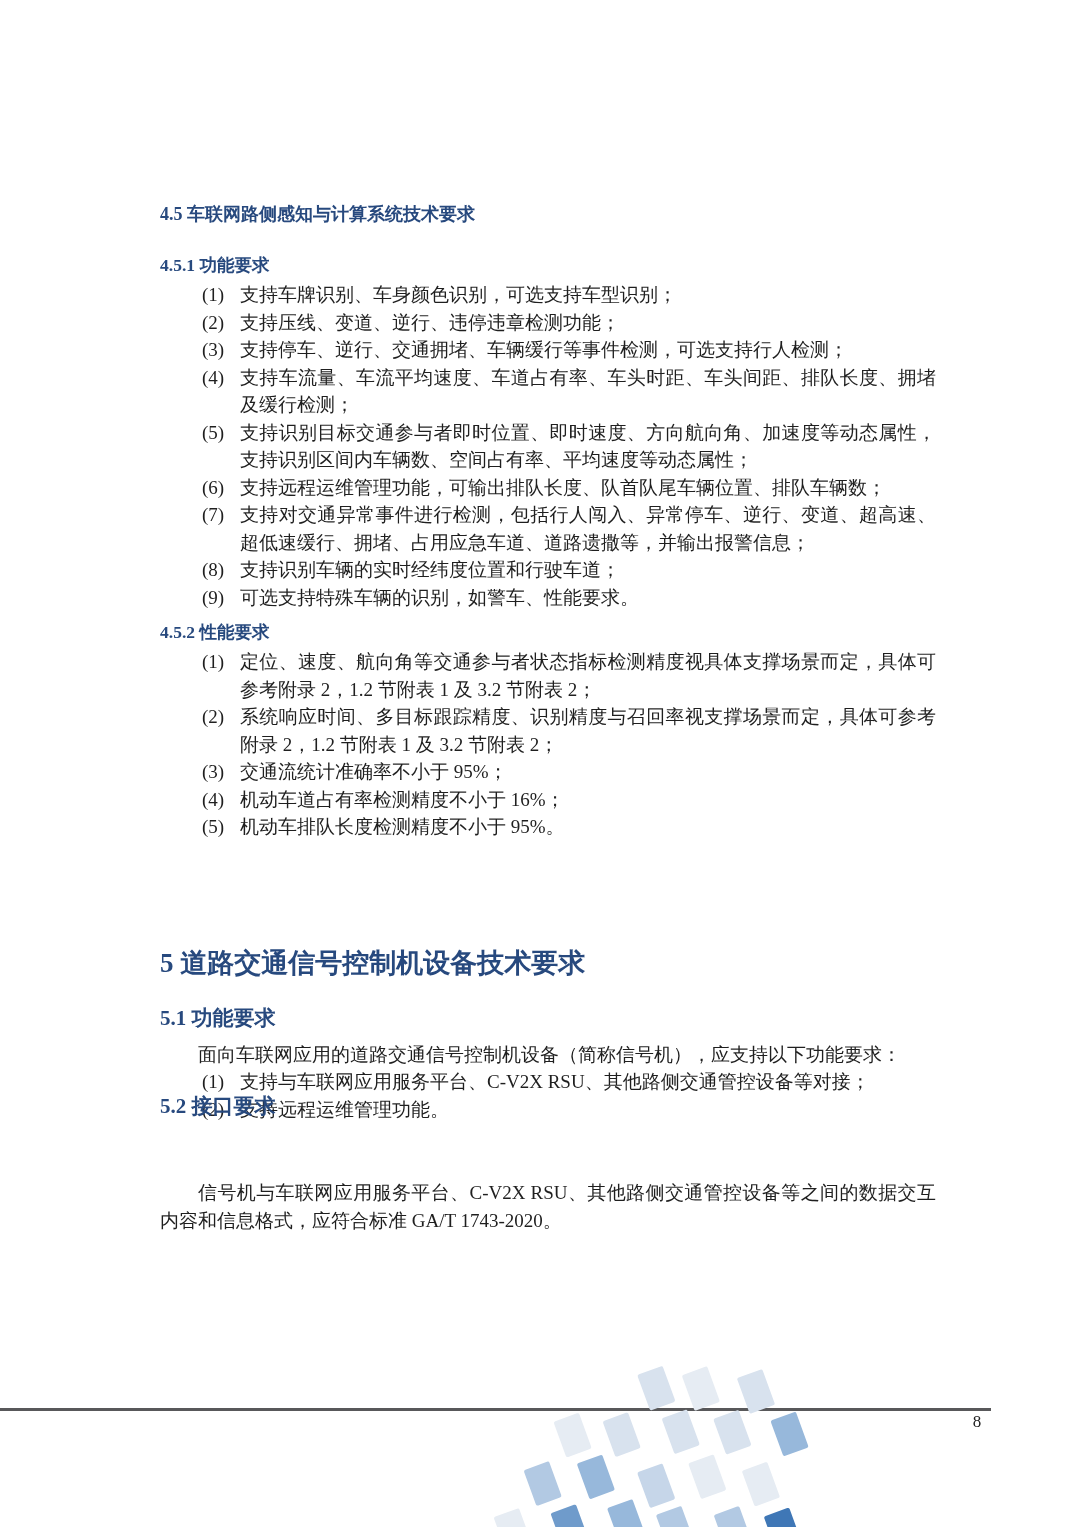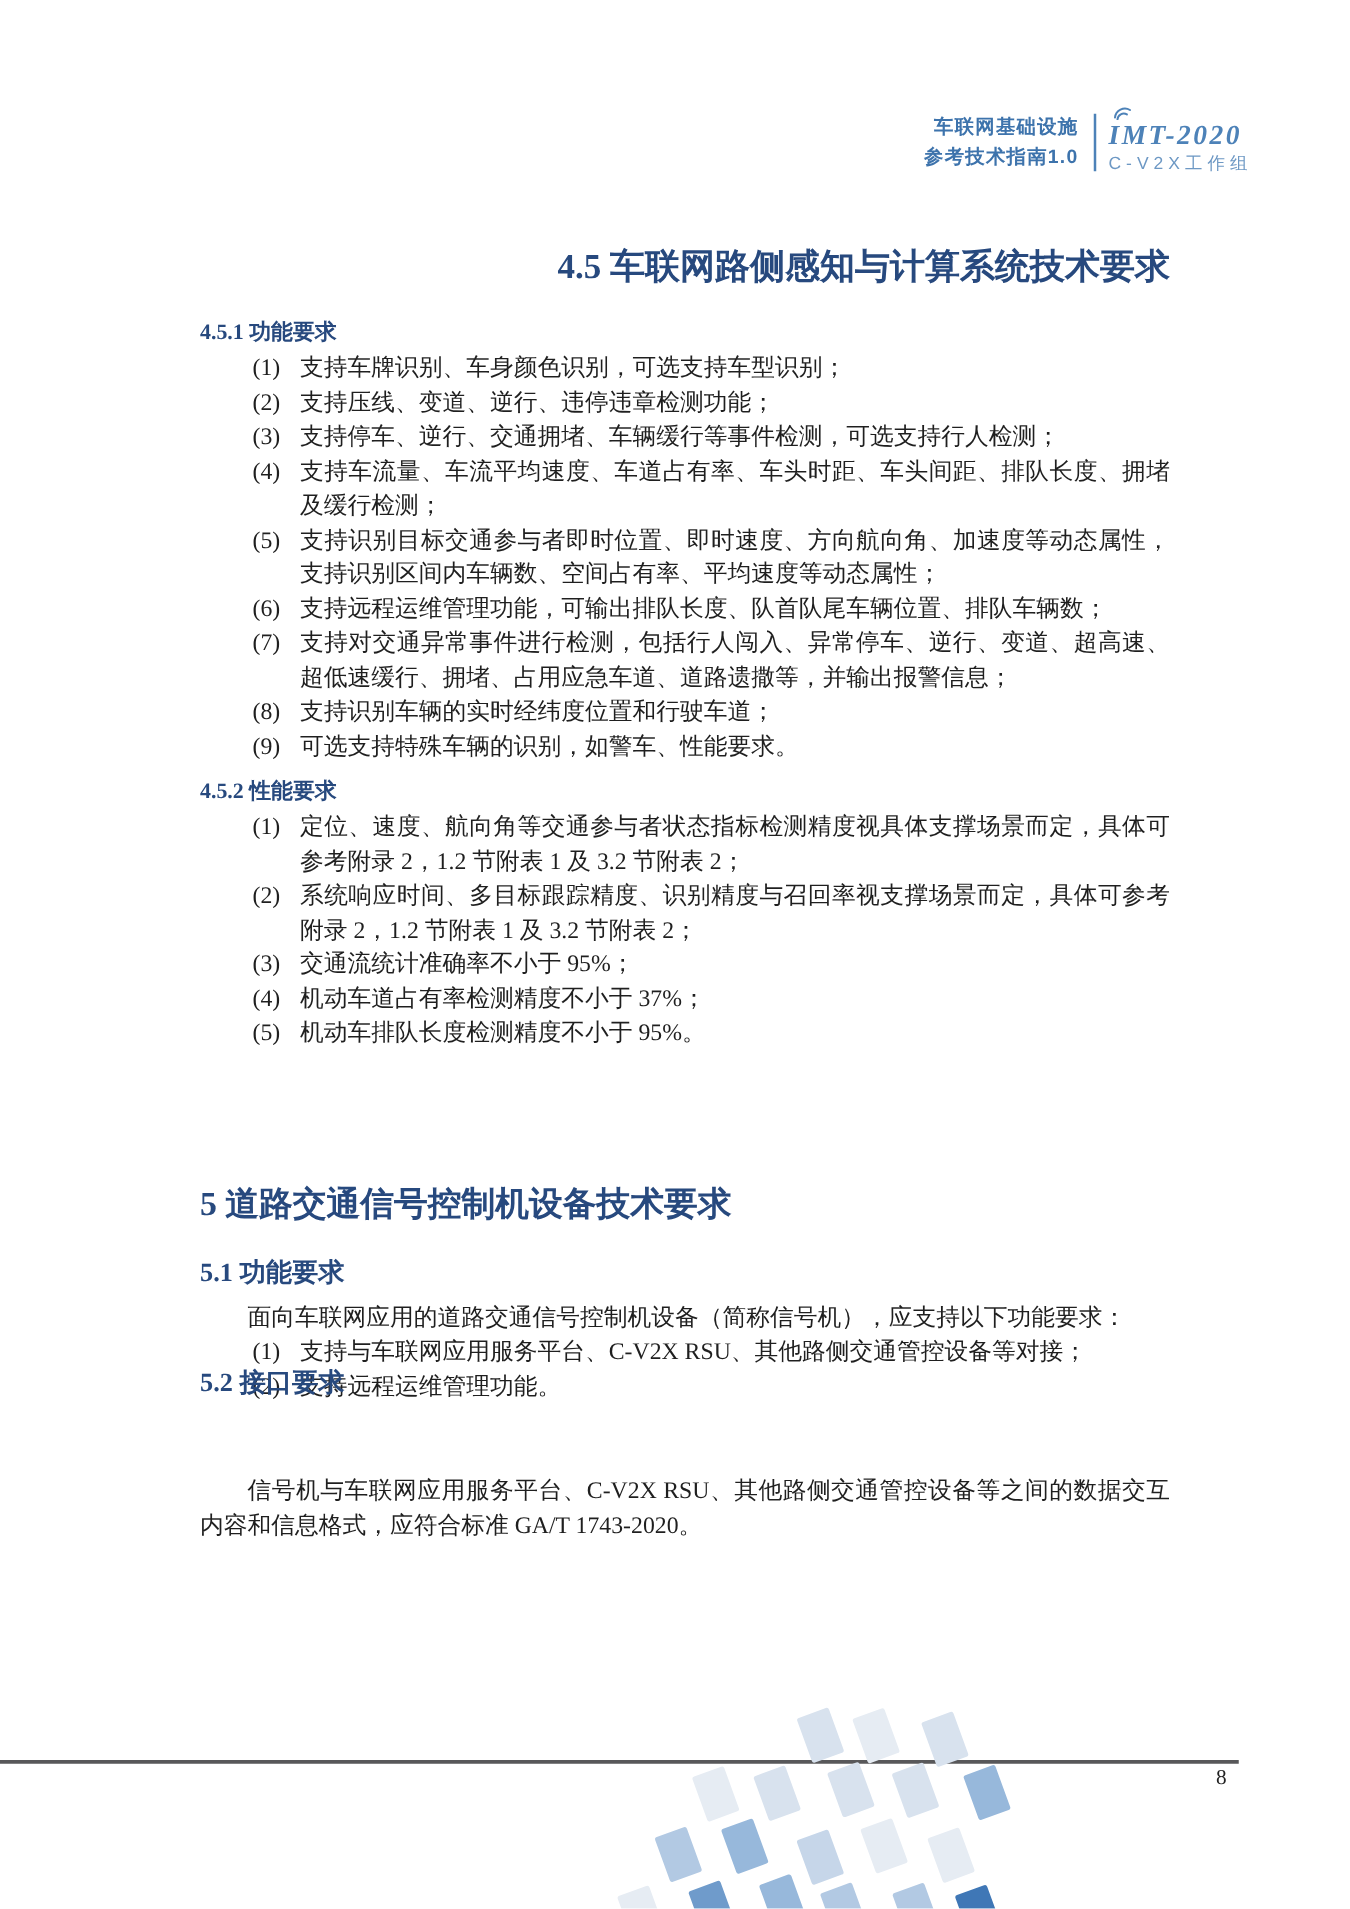--- a/index.html
+++ b/index.html
@@ -43,21 +43,21 @@
     white-space:nowrap;
   }
   .wifi-icon{position:absolute;top:-6px;left:2px;}
   
   .content{position:absolute;left:160px;width:776px;}
   .h-sec{
     font-family:"Liberation Serif","DejaVu Serif",serif;
     font-weight:bold;color:#27497e;margin:0;
   }
   .h1{font-size:27px;line-height:34px;}
-  .h2{font-size:28px;line-height:30px;text-align:right;}
+  .h2{font-size:18px;line-height:30px;}
   .h3{font-size:21px;line-height:28px;}
   .h4{font-size:17.5px;line-height:24px;}
   .pos{position:absolute;left:0;right:0;}
   ul.numlist{list-style:none;margin:0;padding:0 0 0 42px;}
   ul.numlist li{
     display:flex;
     font-size:19px;line-height:27.5px;
   }
   ul.numlist .num{flex:none;width:38px;}
   ul.numlist .txt{flex:1;text-align:justify;}
@@ -74,37 +74,20 @@
     position:absolute;left:962px;top:1412px;width:30px;
     font-size:17px;text-align:center;color:#222;
   }
   .pattern-svg{position:absolute;left:0;top:1362px;}
 </style>
 </head>
 <body>
 
 <div class="page">
 
-  <div class="doc-header">
-    <div class="hdr-left">
-      <div>车联网基础设施</div>
-      <div>参考技术指南1.0</div>
-    </div>
-    <div class="hdr-divider"></div>
-    <div class="hdr-logo">
-      <span class="wifi-icon">
-        <svg width="22" height="14" viewBox="0 0 22 14">
-          <path d="M3 12 A8 8 0 0 1 15 6" fill="none" stroke="#4d82b8" stroke-width="1.6" stroke-linecap="round"></path>
-          <path d="M5 13.5 A5 5 0 0 1 12.5 9.5" fill="none" stroke="#4d82b8" stroke-width="1.6" stroke-linecap="round"></path>
-        </svg>
-      </span>
-      <div class="logo-title">IMT-2020</div>
-      <div class="logo-sub">C-V2X工作组</div>
-    </div>
-  </div>
 
   <div class="content">
 
     <h2 class="h-sec h2 pos" style="top:199px;">4.5 车联网路侧感知与计算系统技术要求</h2>
 
     <h4 class="h-sec h4 pos" style="top:253px;">4.5.1 功能要求</h4>
 
     <ul class="numlist pos" style="top:281px;">
       <li>
           <span class="num">(1)</span>
@@ -154,21 +137,21 @@
       <li>
           <span class="num">(2)</span>
           <span class="txt">系统响应时间、多目标跟踪精度、识别精度与召回率视支撑场景而定，具体可参考附录 2，1.2 节附表 1 及 3.2 节附表 2；</span>
         </li>
       <li>
           <span class="num">(3)</span>
           <span class="txt">交通流统计准确率不小于 95%；</span>
         </li>
       <li>
           <span class="num">(4)</span>
-          <span class="txt">机动车道占有率检测精度不小于 37%；</span>
+          <span class="txt">机动车道占有率检测精度不小于 16%；</span>
         </li>
       <li>
           <span class="num">(5)</span>
           <span class="txt">机动车排队长度检测精度不小于 95%。</span>
         </li>
     </ul>
 
     <h1 class="h-sec h1 pos" style="top:946px;">5 道路交通信号控制机设备技术要求</h1>
 
     <h3 class="h-sec h3 pos" style="top:1004px;">5.1 功能要求</h3>

